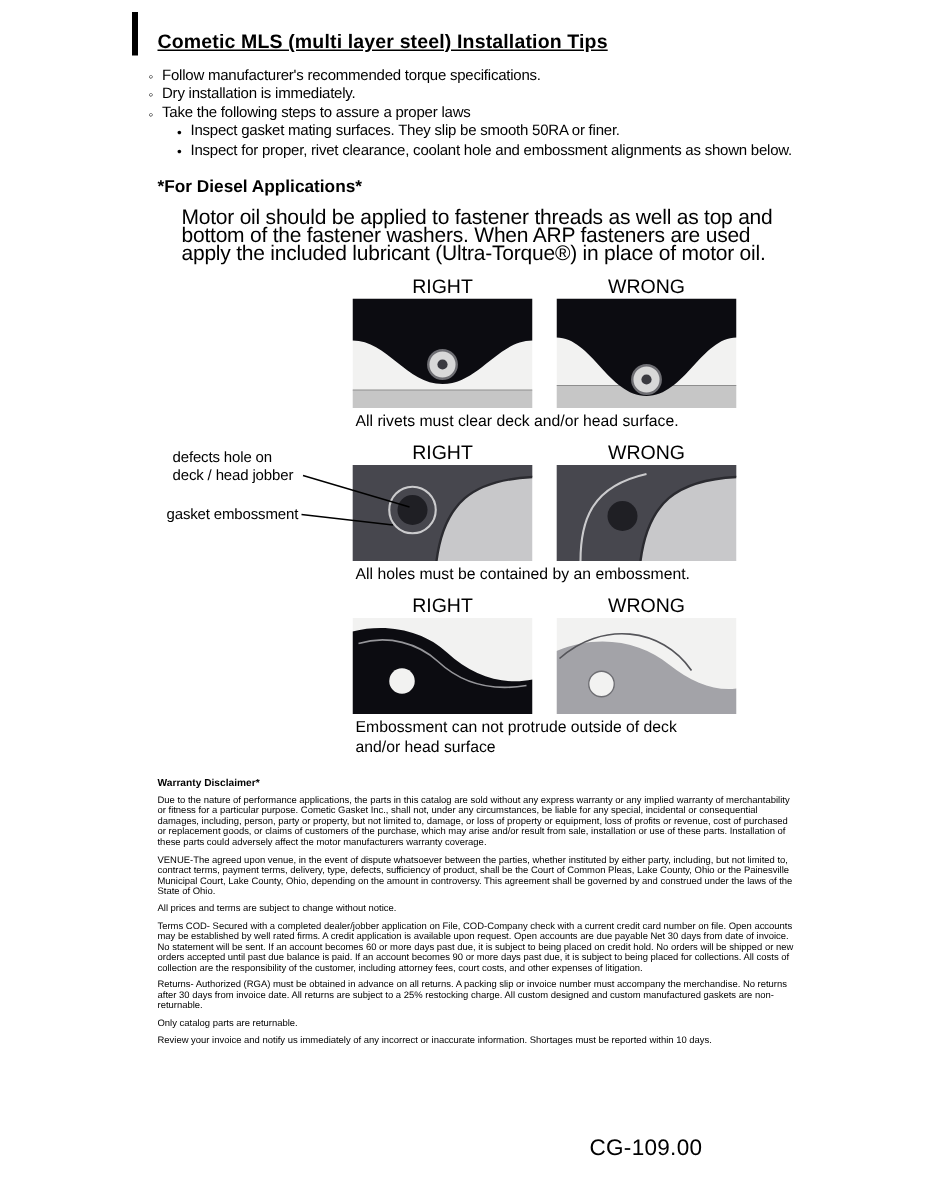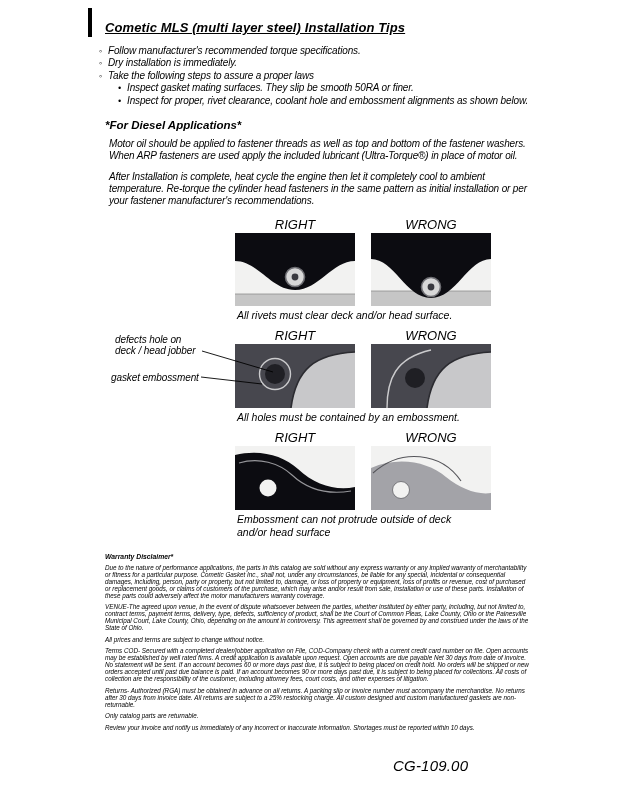--- a/index.html
+++ b/index.html
@@ -1,26 +1,26 @@
 <!DOCTYPE html>
 <html><head>
 <meta charset="utf-8">
 <style>
   html,body{margin:0;padding:0;background:#ffffff;}
   .page{position:relative;width:618px;height:800px;background:#ffffff;
-        font-family:"Liberation Sans",sans-serif;color:#000;overflow:hidden;font-style:italic;}
+        font-family:"Liberation Sans",sans-serif;color:#000;overflow:hidden;}
   .edge-mark{position:absolute;left:88px;top:8px;width:4px;height:29px;background:#000;}
   .content{position:absolute;left:105px;top:20px;width:424px;}
   .title{font-size:13px;font-weight:bold;text-decoration:underline;margin:0 0 10px 0;letter-spacing:.1px;}
   .tips{margin:0 0 12px -6px;font-size:10px;letter-spacing:-.15px;}
   .tip{display:flex;line-height:12.4px;}
   .tip .mk{width:9px;flex:none;font-size:9px;}
   .tip.sub{margin-left:19px;}
   .dheading{font-size:11.5px;font-weight:bold;margin:0 0 7px 0;}
-  .para{font-size:10px;line-height:12.1px;letter-spacing:-.15px;margin:0 0 9px 4px;}
+  .para{font-size:14px;line-height:12.1px;letter-spacing:-.15px;margin:0 0 9px 16px;}
   .note{margin-bottom:12px;}
   .drow{margin-bottom:6px;}
   .dlabels{display:flex;gap:16px;margin-left:130px;}
   .dlabel{width:120px;text-align:center;font-size:13px;line-height:15px;}
   .dpanels{display:flex;gap:16px;margin-left:130px;margin-top:1px;}
   .dpanel{display:block;width:120px;height:73px;}
   .dpanel.short{height:64px;}
   .dcaption{margin:3px 0 0 132px;font-size:10.5px;line-height:13px;}
   .dcaption.wrap{width:218px;}
   .row2{position:relative;}
@@ -60,21 +60,20 @@
         <span>Inspect gasket mating surfaces.  They slip be smooth 50RA or finer.</span>
       </div>
       <div class="tip sub">
         <span class="mk">•</span>
         <span>Inspect for proper, rivet clearance, coolant hole and embossment alignments as shown below.</span>
       </div>
     </div>
 
     <h2 class="dheading">*For Diesel Applications*</h2>
     <p class="para">Motor oil should be applied to fastener threads as well as top and bottom of the fastener washers. When ARP fasteners are used apply the included lubricant (Ultra-Torque®) in place of motor oil.</p>
-    <p class="para">After Installation is complete, heat cycle the engine then let it completely cool to ambient temperature. Re-torque the cylinder head fasteners in the same pattern as initial installation or per your fastener manufacturer's recommendations.</p>
 
     <div class="diagrams">
 
       <section class="drow">
         <div class="dlabels">
           <span class="dlabel">RIGHT</span>
           <span class="dlabel">WRONG</span>
         </div>
         <div class="dpanels">
           <svg class="dpanel" viewBox="0 0 120 73" preserveAspectRatio="none">

